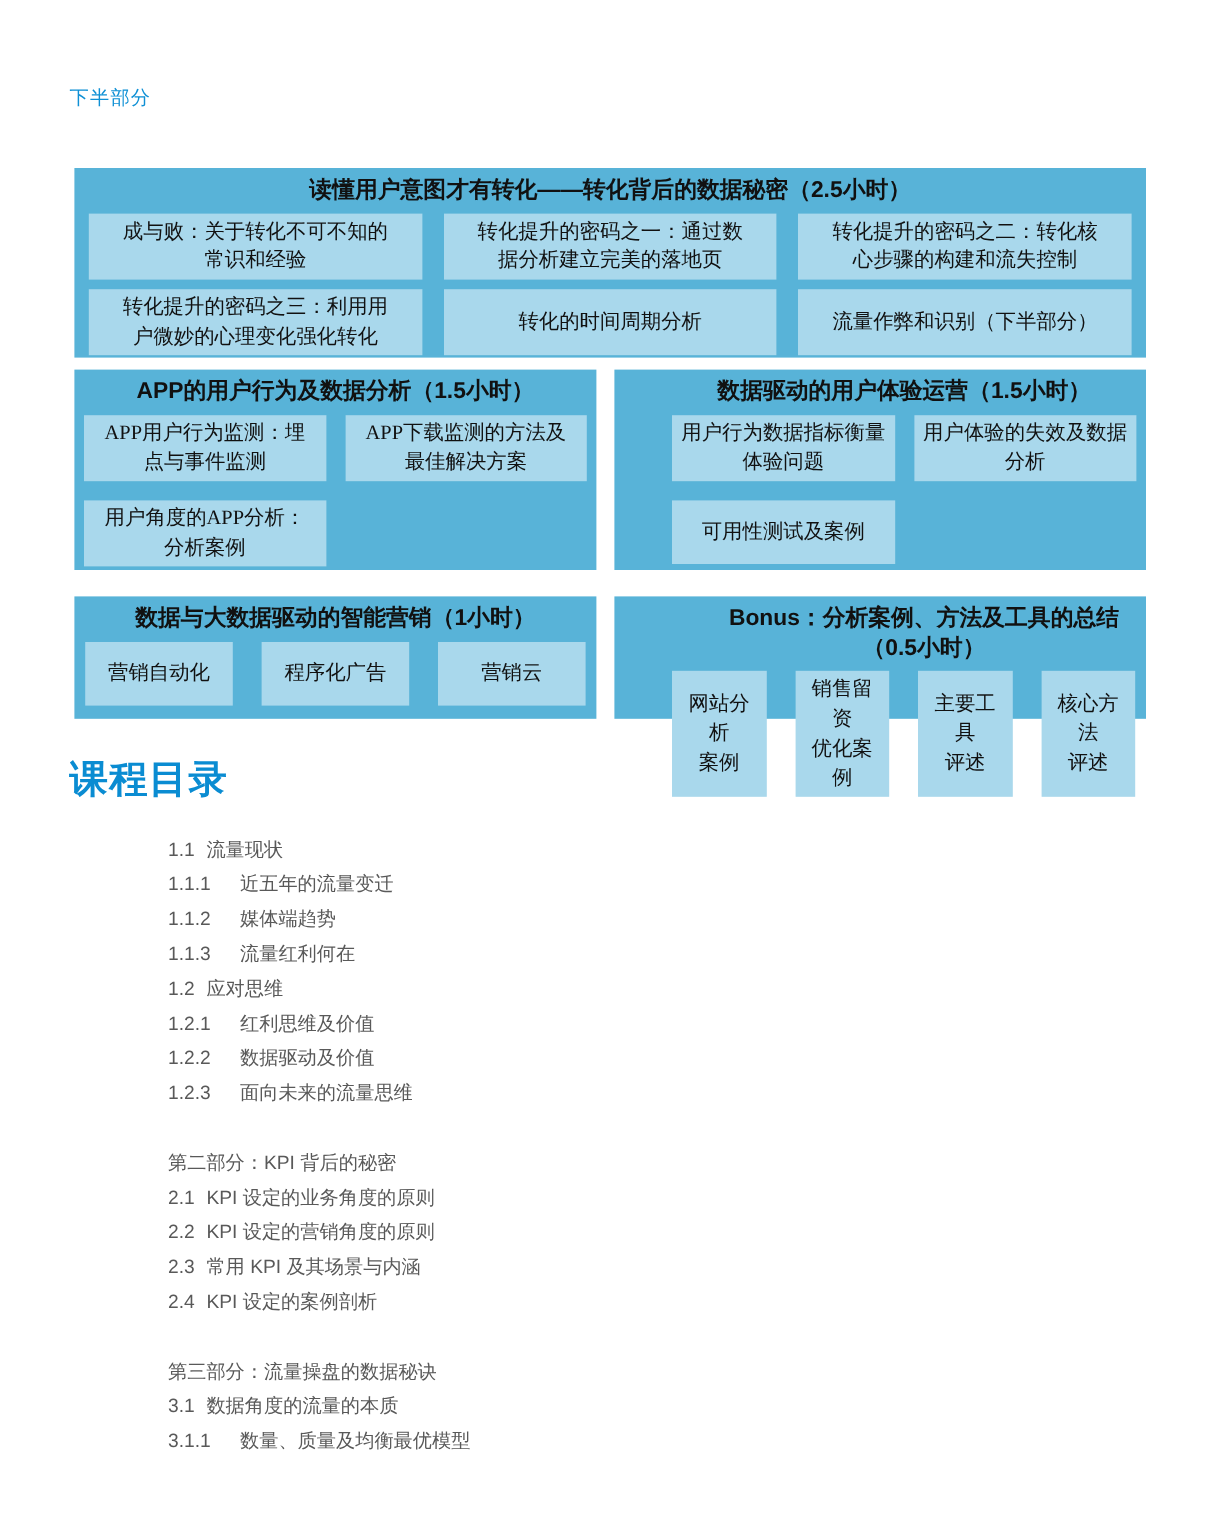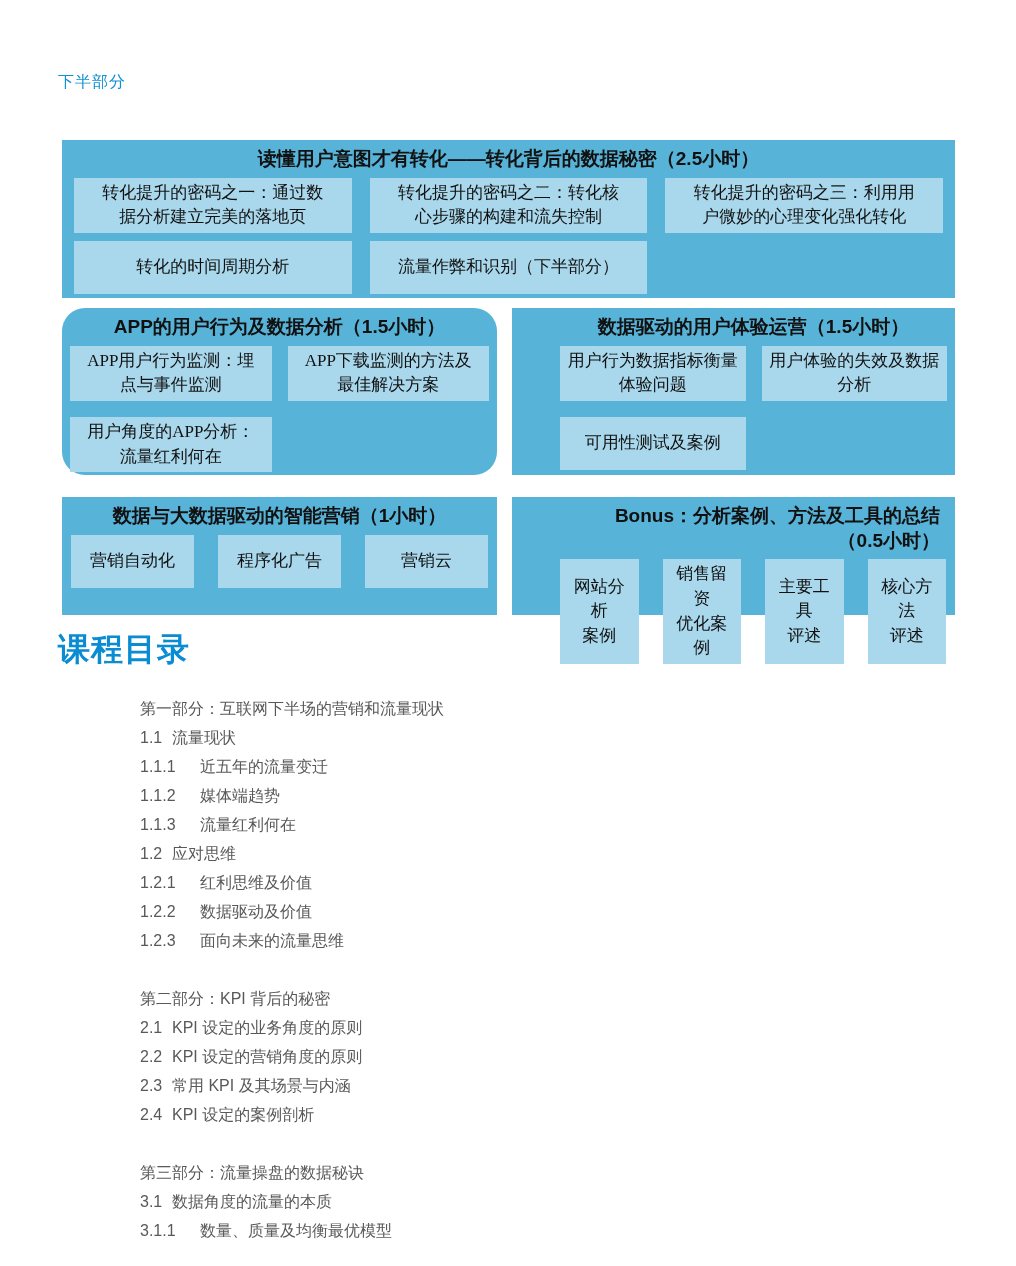--- a/index.html
+++ b/index.html
@@ -15,42 +15,42 @@
   .modules {
     position:absolute; left:62px; top:140px; width:893px;
   }
   .module {
     background:#58b3d8; margin-bottom:10px;
   }
   .module-title {
     font-size:19px; font-weight:bold; color:#111;
     text-align:center; padding:7px 6px 6px 6px; line-height:1.3;
   }
-  .module-title.left { text-align:right; padding-left:8px;margin-left:32px; }
+  .module-title.left { text-align:center; padding-left:8px;margin-left:32px; }
   .box {
     background:#a9d8ec;
     display:flex; align-items:center; justify-content:center;
     text-align:center; font-size:17px; color:#111;
     font-family:"Liberation Serif","DejaVu Serif",serif;
     line-height:1.45; white-space:pre-line; padding:3px 6px;
     min-height:53px;
   }
   
   .module-a { height:158px; padding:0 12px 8px 12px; }
   .grid-a {
     display:grid; grid-template-columns:1fr 1fr 1fr;
     column-gap:18px; row-gap:8px;
   }
   
   .half-row { display:flex; gap:15px; margin-bottom:12px; }
   .module-b, .module-c { height:167px; padding:0 8px 8px 8px; }
-  .module-b { width:435px;border-radius:23px; }
+  .module-b { width:435px; }
   .module-c { width:443px; }
   .grid-2 { display:grid; grid-template-columns:1fr 1fr; column-gap:10px; row-gap:8px;gap:16px; }
-  .module-d, .module-e { height:118px; padding:0 9px 8px 9px; }
+  .module-d, .module-e { height:102px; padding:0 9px 8px 9px; }
   .module-d { width:435px; }
   .module-e { width:443px; }
   .grid-3 { display:grid; grid-template-columns:1fr 1fr 1fr; column-gap:24px; }
   .grid-4 { display:grid; grid-template-columns:1fr 1fr 1fr 1fr; column-gap:24px; }
   .half-row:last-child { margin-bottom:0; }
   .module:last-child { margin-bottom:0;padding-left:48px; }
   
   .toc-heading {
     position:absolute; left:58px; top:628px;
     font-size:32px; font-weight:bold; color:#0a8cd2; letter-spacing:1px;
@@ -68,41 +68,43 @@
 </head>
 <body>
 
 <div class="top-label">下半部分</div>
 
 <div class="modules">
 
   <div class="module module-a">
     <div class="module-title">读懂用户意图才有转化——转化背后的数据秘密（2.5小时）</div>
     <div class="grid-a">
+      <div class="box">成与败：关于转化不可不知的
+常识和经验</div>
       <div class="box">转化提升的密码之一：通过数
 据分析建立完美的落地页</div>
       <div class="box">转化提升的密码之二：转化核
 心步骤的构建和流失控制</div>
       <div class="box">转化提升的密码之三：利用用
 户微妙的心理变化强化转化</div>
       <div class="box">转化的时间周期分析</div>
       <div class="box">流量作弊和识别（下半部分）</div>
     </div>
   </div>
 
   <div class="half-row">
     <div class="module module-b">
       <div class="module-title">APP的用户行为及数据分析（1.5小时）</div>
       <div class="grid-2">
         <div class="box">APP用户行为监测：埋
 点与事件监测</div>
         <div class="box">APP下载监测的方法及
 最佳解决方案</div>
         <div class="box">用户角度的APP分析：
-流量红利何在</div>
+分析案例</div>
       </div>
     </div>
     <div class="module module-c">
       <div class="module-title">数据驱动的用户体验运营（1.5小时）</div>
       <div class="grid-2">
         <div class="box">用户行为数据指标衡量
 体验问题</div>
         <div class="box">用户体验的失效及数据
 分析</div>
         <div class="box">可用性测试及案例</div>
@@ -132,21 +134,20 @@
 评述</div>
       </div>
     </div>
   </div>
 
 </div>
 
 <div class="toc-heading">课程目录</div>
 
 <div class="toc-list">
-  <div class="toc-line lvl1"><span class="toc-text">第一部分：互联网下半场的营销和流量现状</span></div>
   <div class="toc-line lvl2"><span class="toc-num">1.1</span><span class="toc-text">流量现状</span></div>
   <div class="toc-line lvl3"><span class="toc-num">1.1.1</span><span class="toc-text">近五年的流量变迁</span></div>
   <div class="toc-line lvl3"><span class="toc-num">1.1.2</span><span class="toc-text">媒体端趋势</span></div>
   <div class="toc-line lvl3"><span class="toc-num">1.1.3</span><span class="toc-text">流量红利何在</span></div>
   <div class="toc-line lvl2"><span class="toc-num">1.2</span><span class="toc-text">应对思维</span></div>
   <div class="toc-line lvl3"><span class="toc-num">1.2.1</span><span class="toc-text">红利思维及价值</span></div>
   <div class="toc-line lvl3"><span class="toc-num">1.2.2</span><span class="toc-text">数据驱动及价值</span></div>
   <div class="toc-line lvl3"><span class="toc-num">1.2.3</span><span class="toc-text">面向未来的流量思维</span></div>
   <div class="toc-spacer"></div>
   <div class="toc-line lvl1"><span class="toc-text">第二部分：KPI 背后的秘密</span></div>

